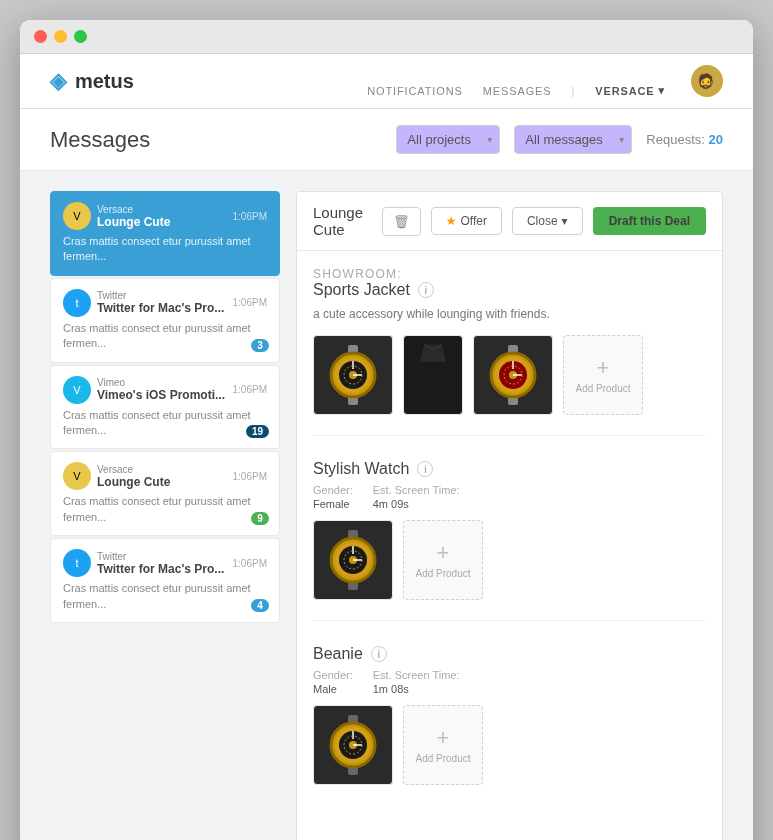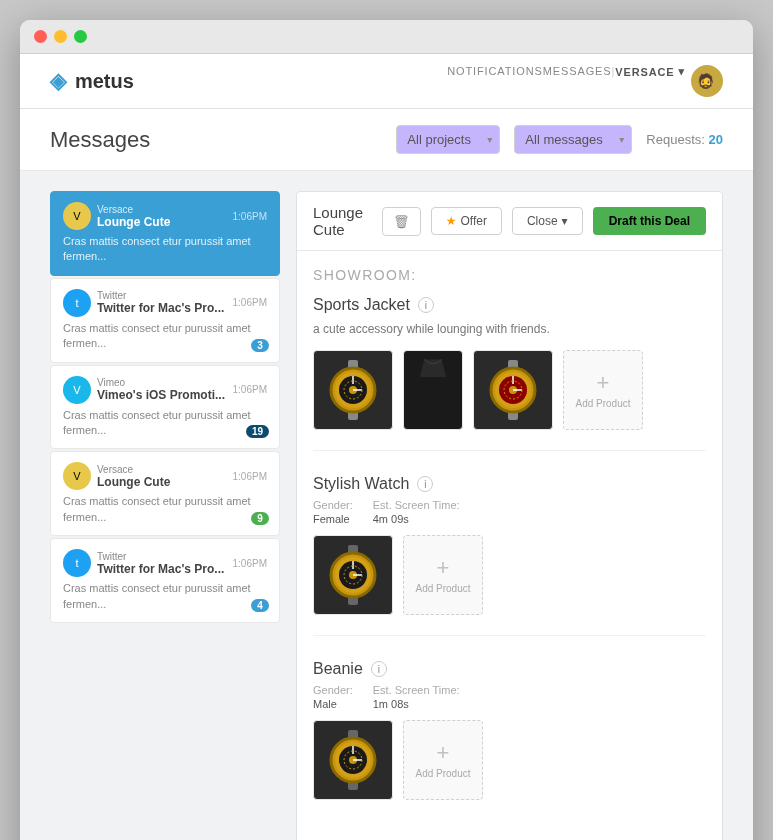--- a/index.html
+++ b/index.html
@@ -50,21 +50,22 @@
       font-weight: 600;
       color: #333;
       flex: 1;
     }
     .logo-icon {
       color: #3a9fd5;
       font-size: 22px;
     }
     .topnav {
       display: flex;
-      align-items: flex-start;
+      align-items: flex-end;
+      gap: 20px;
       font-size: 11px;
       letter-spacing: 0.08em;
       color: #888;
     }
     .topnav-item { cursor: pointer; text-transform: uppercase; }
     .topnav-divider { color: #ccc; }
     .topnav-versace {
       display: flex;
       align-items: center;
       gap: 4px;
@@ -266,33 +267,33 @@
       gap: 4px;
     }
     .btn-draft {
       background: #4caf50;
       border: none;
       border-radius: 4px;
       padding: 7px 16px;
       cursor: pointer;
       font-size: 12px;
       font-weight: 600;
-      color: #000000;
+      color: #404040;
     }
     .panel-body {
       padding: 16px;
       overflow-y: auto;
       max-height: 620px;
     }
     .showroom-label {
-      font-size: 14px;
+      font-size: 12px;
       letter-spacing: 0.1em;
       color: #aaa;
       text-transform: uppercase;
-      margin-bottom: 13px;
+      margin-bottom: 0;
     }
     .product-section {
       margin-bottom: 24px;
       border-bottom: 1px solid #f0f0f0;
       padding-bottom: 20px;
       position: relative;
     }
     .product-name-row {
       display: flex;
       align-items: center;

